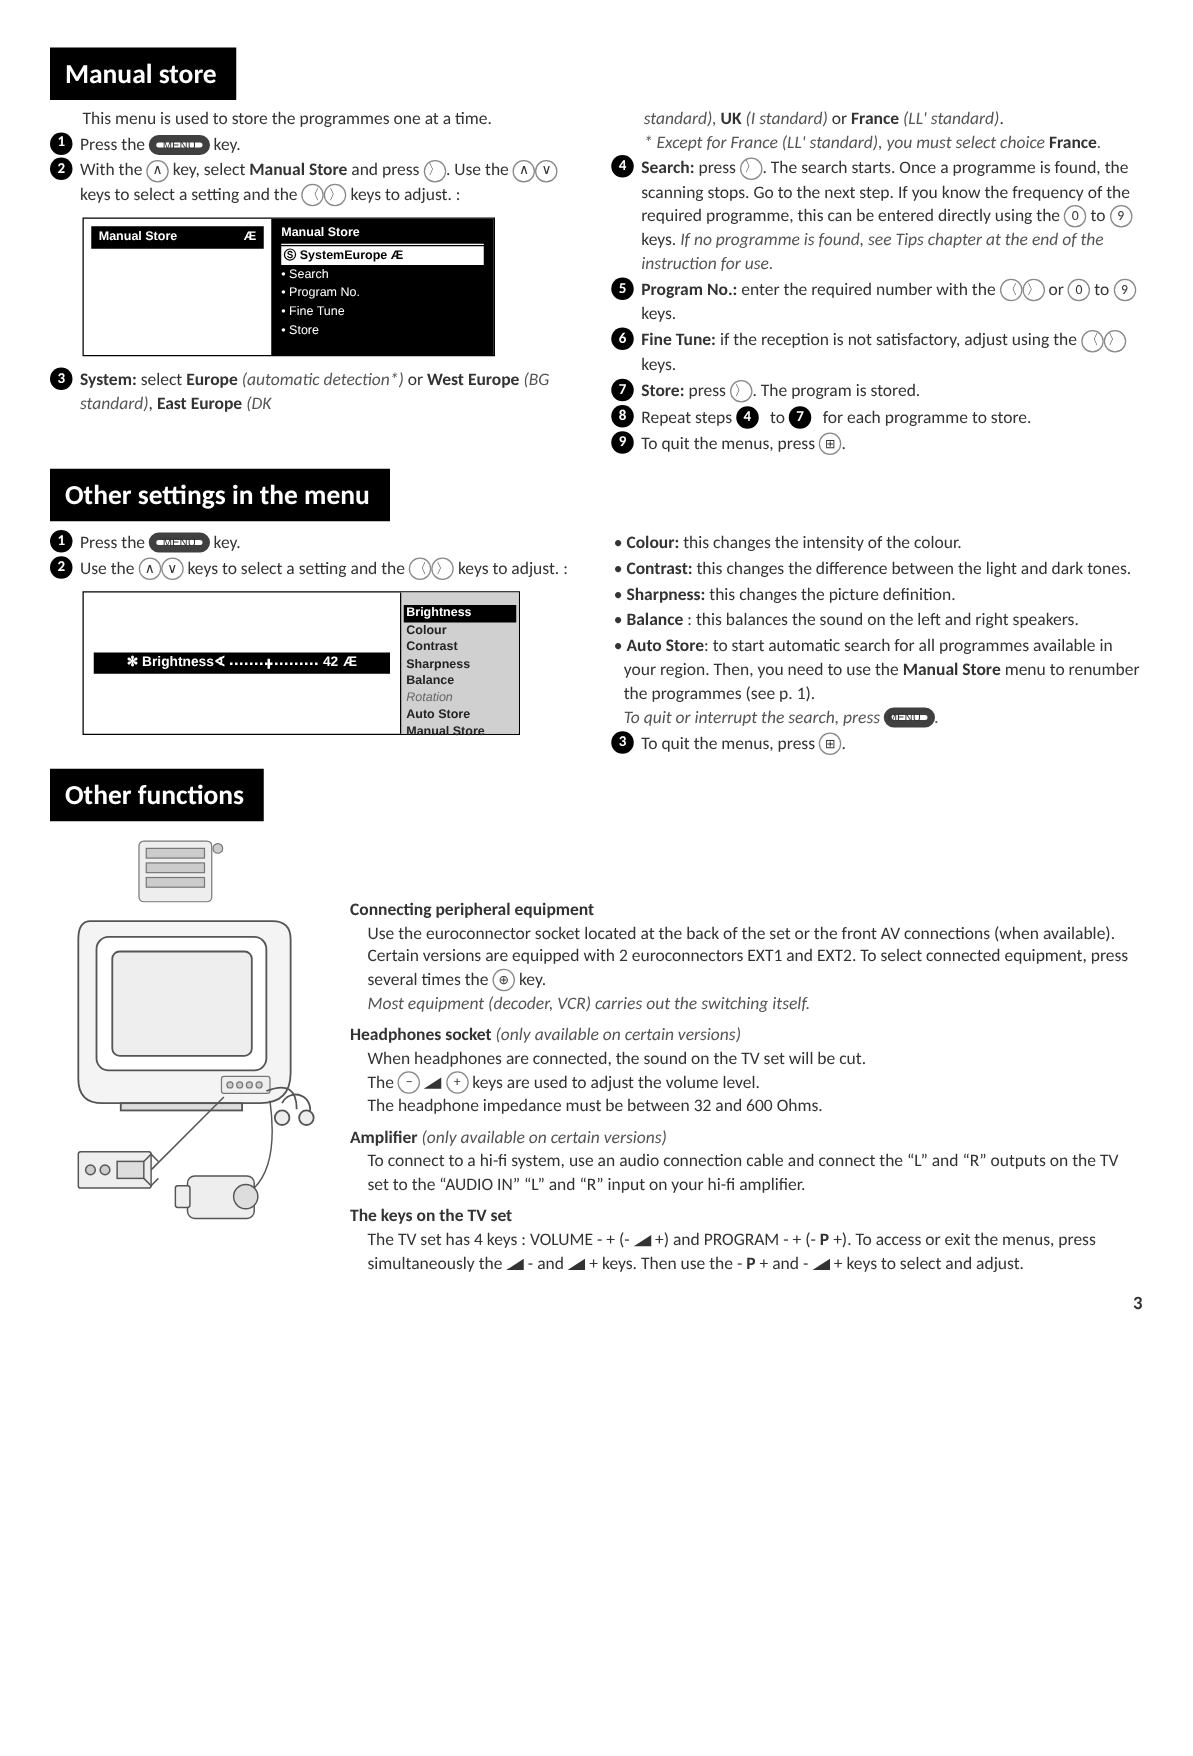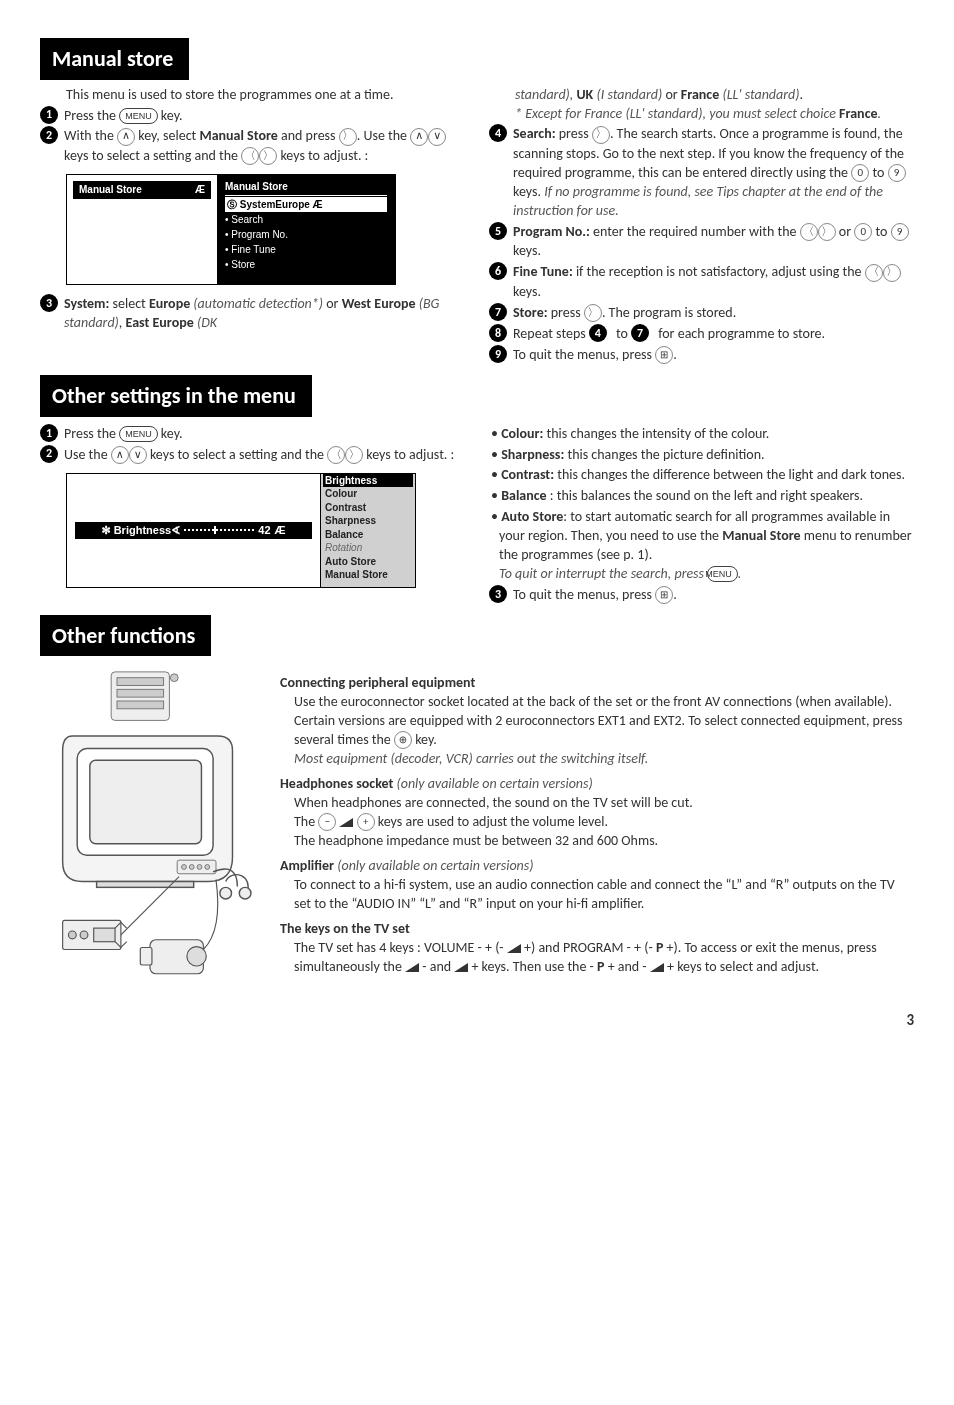--- a/index.html
+++ b/index.html
@@ -54,21 +54,21 @@
   }
   ol.numbered > li {
     display: flex;
     margin: 2px 0;
   }
   ol.numbered > li > .liContent { flex: 1; }
   .key-oval {
     display: inline-flex;
     align-items: center;
     justify-content: center;
-    border: 1px solid #404040;
+    border: 6px solid #404040;
     border-radius: 999px;
     min-width: 22px;
     height: 16px;
     padding: 0 5px;
     font-size: 9px;
     font-family: Arial, sans-serif;
     position: relative;
     top: -1px;
     background: #fff;
   }
@@ -161,21 +161,21 @@
     justify-content: center;
     font-size: 11px;
   }
   .screenshot2-right {
     width: 95px;
     background: #d0d0d0;
     border-left: 1px solid #000;
     font-size: 10px;
     font-weight: bold;
     line-height: 1.35;
-    padding: 0 4px;
+    padding: 10px 4px;
     color: #222;
   }
   .screenshot2-right .active {
     background: #000;
     color: #fff;
     padding: 0 2px;
     margin: 0 -2px;
   }
   .screenshot2-right .italic-opt { font-style: italic; font-weight: normal; color: #666; }
   .bullet-list { list-style: none; padding: 0; margin: 2px 0; }
@@ -374,22 +374,22 @@
         <div>Auto Store</div>
         <div>Manual Store</div>
       </div>
     </div>
 
   </div>
 
   <div class="col">
     <ul class="bullet-list">
       <li><b>Colour: </b><span>this changes the intensity of the colour.</span></li>
+      <li><b>Contrast: </b><span>this changes the difference between the light and dark tones.</span></li>
       <li><b>Sharpness: </b><span>this changes the picture definition.</span></li>
-      <li><b>Contrast: </b><span>this changes the difference between the light and dark tones.</span></li>
       <li><b>Balance </b><span>: this balances the sound on the left and right speakers.</span></li>
       <li><b>Auto Store</b><span>: to start automatic search for all programmes available in your region. Then, you need to use the </span><b>Manual Store</b><span> menu to renumber the programmes (see p. 1).</span><br><span class="italic">To quit or interrupt the search, press </span><span class="key-oval">MENU</span><span class="italic">.</span></li>
     </ul>
     <ol class="numbered">
       <li>
         <span class="num-circle">3</span>
         <span class="liContent">
           <span>To quit the menus, press </span><span class="key-circle mini-icon">⊞</span><span>.</span>
         </span>
       </li>
@@ -445,21 +445,21 @@
       </g>
 
       <g stroke="#555" stroke-width="1.2" fill="#eee">
         <rect x="110" y="280" width="55" height="35" rx="6"></rect>
         <circle cx="158" cy="297" r="10" fill="#ddd"></circle>
         <rect x="100" y="288" width="12" height="18" rx="2"></rect>
         <path d="M165 290 Q185 270 178 218" fill="none"></path>
       </g>
     </svg>
   </div>
-  <div style="flex:1;">
+  <div style="flex:1;margin-top:44px;">
     <div class="sub-h">Connecting peripheral equipment</div>
     <div class="sub-indent">
       <span>Use the euroconnector socket located at the back of the set or the front AV connections (when available). Certain versions are equipped with 2 euroconnectors EXT1 and EXT2. To select connected equipment, press several times the </span><span class="key-circle mini-icon">⊕</span><span> key.</span><br>
       <span class="italic">Most equipment (decoder, VCR) carries out the switching itself.</span>
     </div>
 
     <div class="sub-h"><span>Headphones socket </span><span class="italic" style="font-weight:normal">(only available on certain versions)</span></div>
     <div class="sub-indent">
       <span>When headphones are connected, the sound on the TV set will be cut.</span><br>
       <span>The </span><span class="key-circle">−</span> <span class="volume-triangle"></span> <span class="key-circle">+</span><span> keys are used to adjust the volume level.</span><br>

